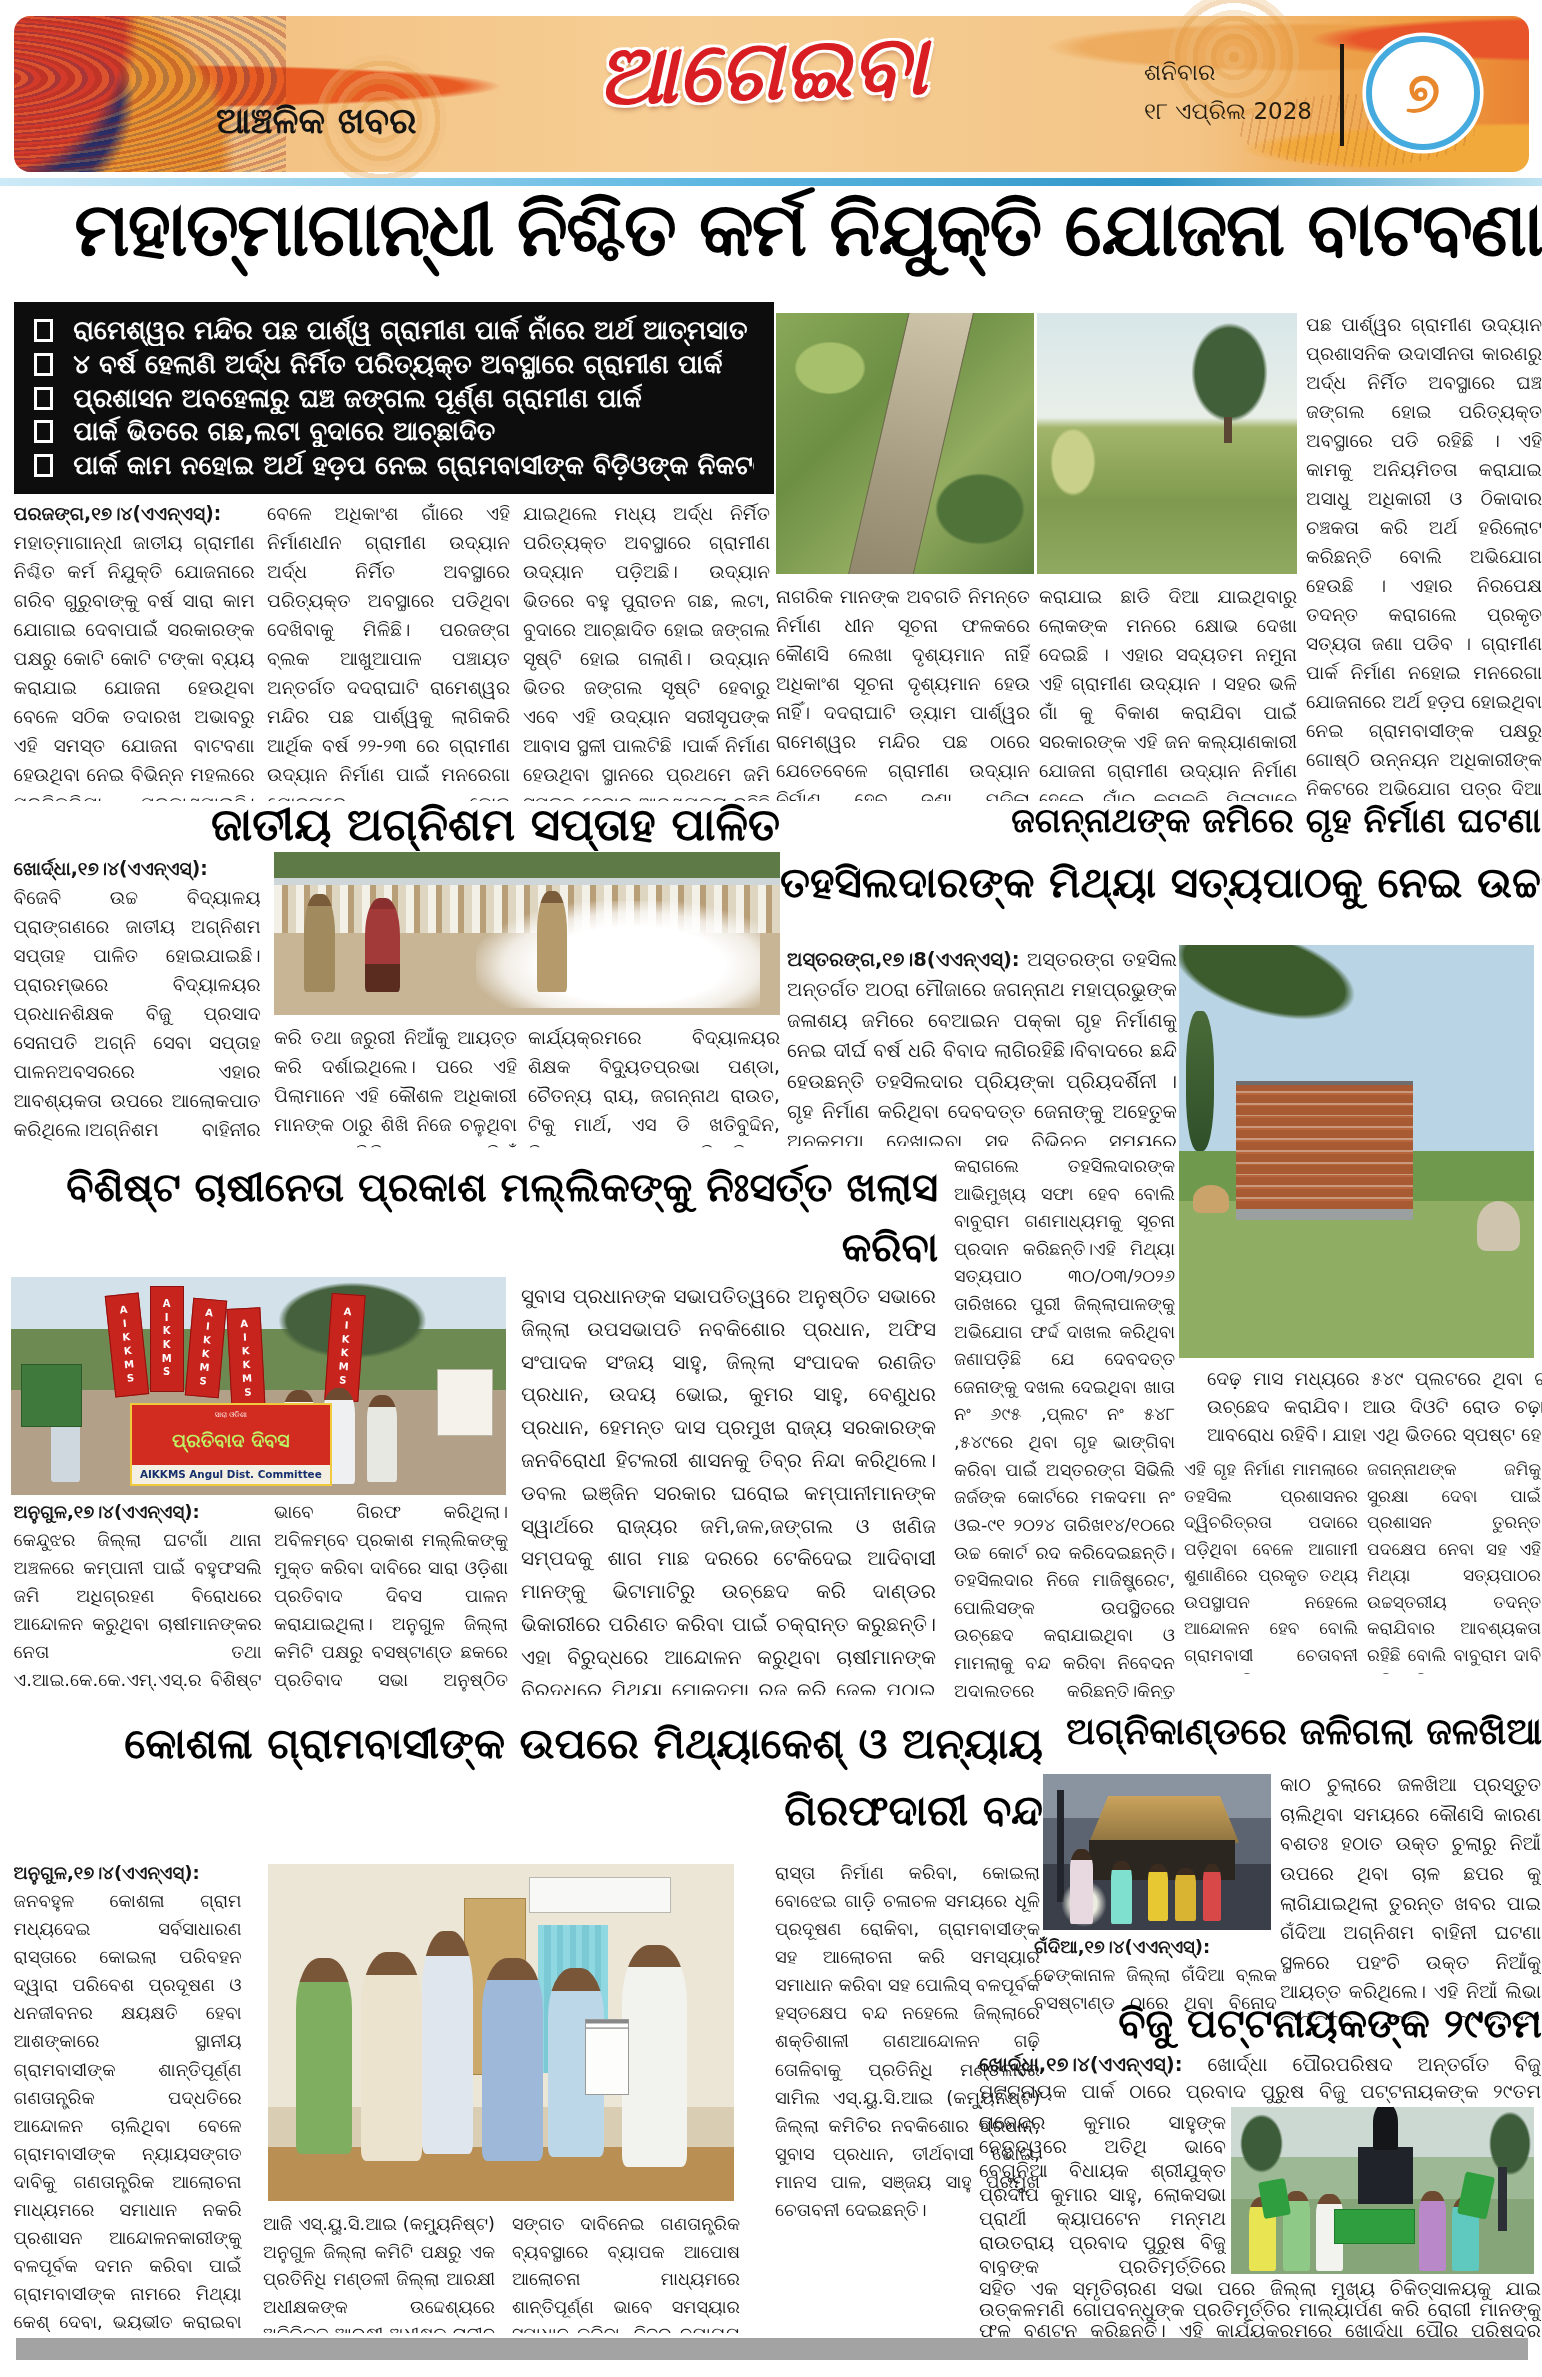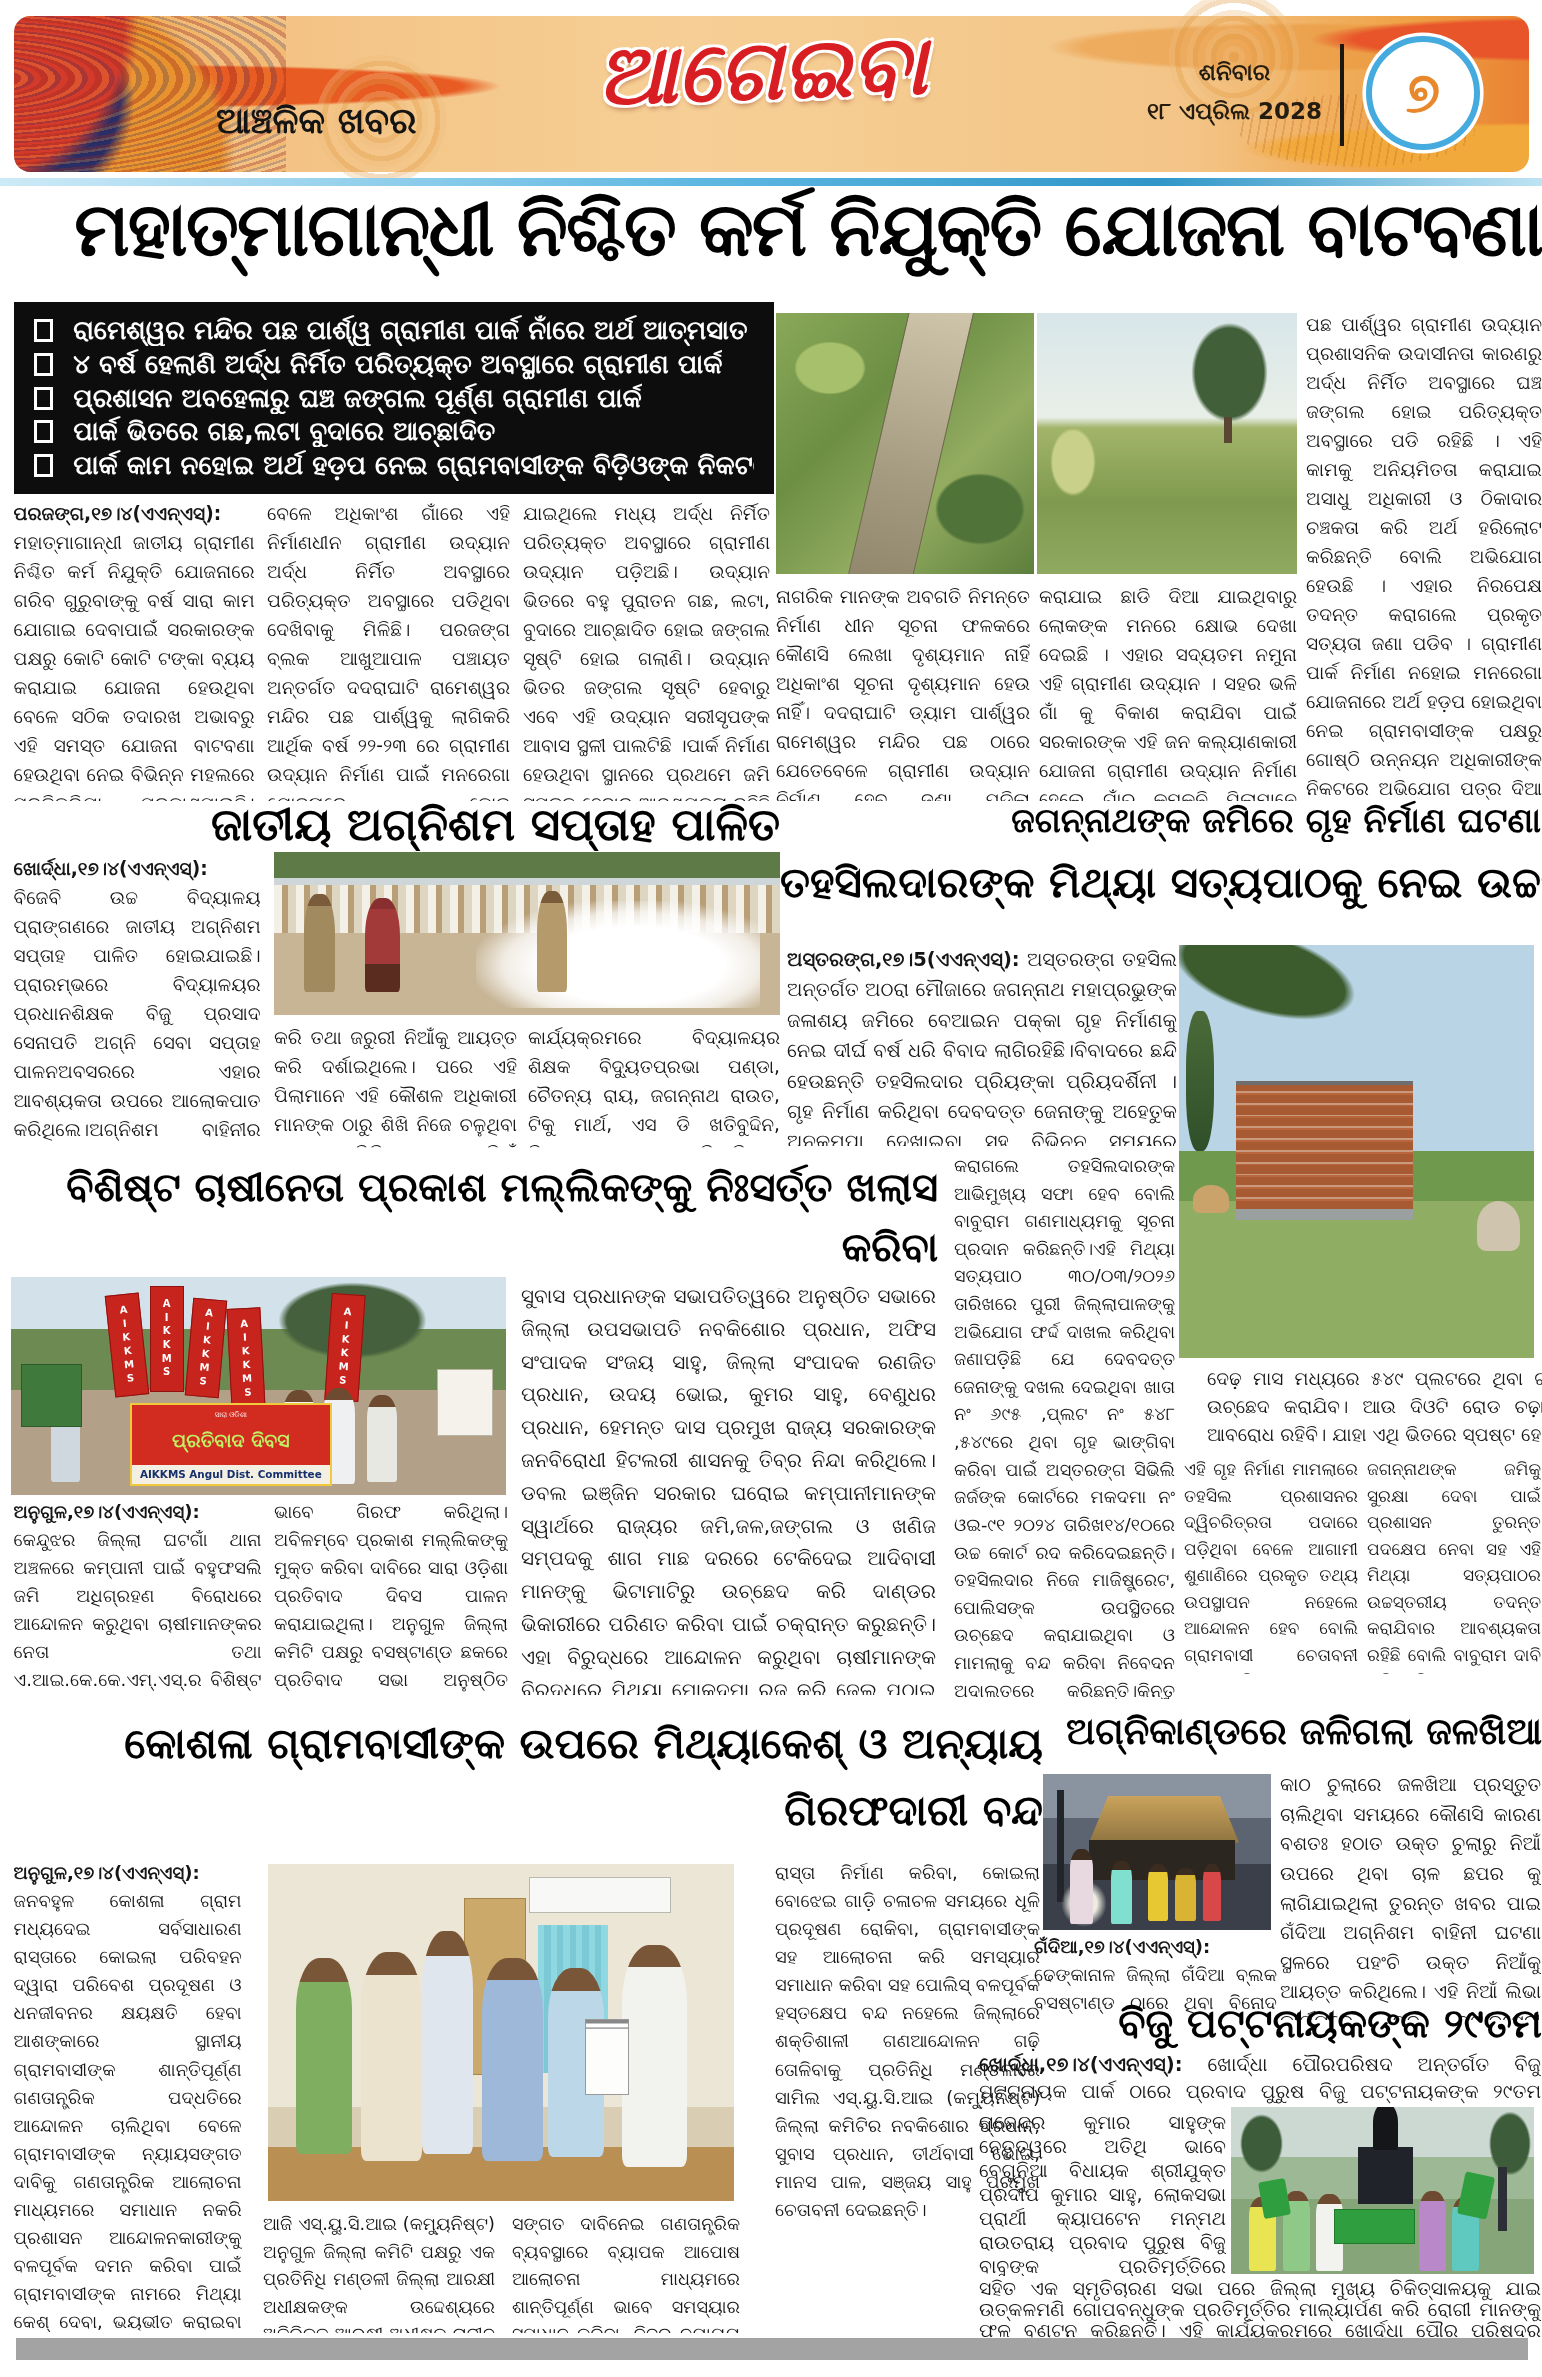--- a/index.html
+++ b/index.html
@@ -25,21 +25,21 @@
   .banner .swirl{position:absolute;left:0;top:0;width:272px;height:100%;border-radius:16.3px 0 0 16.3px;
       background:repeating-radial-gradient(ellipse at -10% 40%, rgba(150,40,30,.35) 0 7.3px, rgba(240,160,60,.25) 7.3px 14.5px, rgba(40,40,90,.25) 14.5px 20px, transparent 20px 27px);}
   .banner .curves{position:absolute;right:54px;bottom:5.4px;width:236px;height:73px;opacity:.5;
       background:repeating-linear-gradient(100deg,rgba(180,90,30,.5) 0 1.8px,transparent 1.8px 8.2px);border-radius:50%;}
   .mandala{position:absolute;width:136px;height:136px;border-radius:50%;opacity:.35;
       background:repeating-radial-gradient(circle,#e09a43 0 5.4px,#edbd7d 5.4px 11px,transparent 11px 18px);}
   .section-label{position:absolute;left:216px;top:100px;font-size:36px;font-weight:800;color:#141414;}
   .masthead{position:absolute;left:508px;top:22px;width:508px;text-align:center;
       font-size:83px;font-weight:800;font-style:italic;color:#d81e22;transform:rotate(-2deg);
       text-shadow:-2.7px -2.7px 0 #fff,2.7px -2.7px 0 #fff,-2.7px 2.7px 0 #fff,2.7px 2.7px 0 #fff,0 4.5px 5.4px rgba(120,30,10,.45);}
-  .daydate{position:absolute;left:1144px;top:53px;width:181px;text-align:center;font-weight:700;color:#241c10;
+  .daydate{position:absolute;left:1144px;top:53px;width:181px;text-align:left;font-weight:400;color:#241c10;
       font-size:23px;line-height:1.7;}
   .hdr-divider{position:absolute;left:1340px;top:44px;width:3.6px;height:102px;background:#1c1810;}
   .pagenum{position:absolute;left:1366px;top:36px;width:102px;height:102px;border-radius:50%;
       background:#fff;border:6.3px solid #45aadd;box-shadow:0 0 0 3.6px #fff;
       display:flex;align-items:center;justify-content:center;font-size:56px;font-weight:800;color:#e8872b;}
   .bluebar{position:absolute;left:0;top:178px;width:1542px;height:8.2px;
       background:linear-gradient(90deg,#cdeaf7,#5fb8e2 45%,#2f96c8 75%,#bfe3f2);}
   
   .bullets{position:absolute;left:13.6px;top:302px;width:760px;height:192px;background:#0d0d0d;
       padding:12.7px 20px;box-sizing:border-box;display:flex;flex-direction:column;justify-content:space-between;}
@@ -137,21 +137,21 @@
     <div style="left:18%;top:28%;width:7%;height:58%;background:linear-gradient(#8a2f2f 0 12%,#a33a3a 12% 70%,#5a2c20 70% 100%);border-radius:40% 40% 6% 6%;"></div>
     <div style="left:52%;top:24%;width:6%;height:62%;background:linear-gradient(#7a5c3a 0 12%,#b59a6b 12% 100%);border-radius:40% 40% 6% 6%;"></div>
     <div style="left:6%;top:26%;width:6%;height:60%;background:linear-gradient(#7a5c3a 0 12%,#a08a5e 12% 100%);border-radius:40% 40% 6% 6%;"></div>
   </div>
   <div class="col" style="left:274px;top:1023px;width:243px;height:125px;">କରି ତଥା ଜରୁରୀ ନିଆଁକୁ ଆୟତ୍ତ କରି ଦର୍ଶାଇଥିଲେ। ପରେ ଏହି ପିଲାମାନେ ଏହି କୌଶଳ ଅଧିକାରୀ ମାନଙ୍କ ଠାରୁ ଶିଖି ନିଜେ ଚଳୁଥିବା ଗ୍ୟାସ ସିଲିଣ୍ଡରରେ ନିଆଁ ଲିଭାଇବାରେ ସକ୍ଷମ ହୋଇଥିଲେ। ଏହି କାର୍ଯ୍ୟକ୍ରମରେ ବିଦ୍ୟାଳୟର ଏନସିସି ଛାତ୍ରଛାତ୍ରୀ ଓ ଅନ୍ୟ ଛାତ୍ରଛାତ୍ରୀ ସକ୍ରିୟ ଅଂଶଗ୍ରହଣ କରିଥିଲେ। ଏହି</div>
   <div class="col" style="left:528px;top:1023px;width:252px;height:125px;">କାର୍ଯ୍ୟକ୍ରମରେ ବିଦ୍ୟାଳୟର ଶିକ୍ଷକ ବିଦ୍ୟୁତପ୍ରଭା ପଣ୍ଡା, ଚୈତନ୍ୟ ରାୟ, ଜଗନ୍ନାଥ ରାଉତ, ଟିକୁ ମାର୍ଥ, ଏସ ଡି ଖତିବୁଦ୍ଦିନ, ଶିବସନ୍ଧ୍ୟା ରଚନାକୋଳି ମିଶ୍ର, ଅନୁପମା ସାହୁ, ପ୍ରିୟଦର୍ଶିନୀ ସାହୁ, ସୌଦାମିନୀ ବାରିକ ତଥା ଶିକ୍ଷା କର୍ମଚାରୀ ସୁନିଲ କୁମାର ରାଉତ, ମାନସ ନାୟକ ଓ ଆଲୋକ ରଞ୍ଜିତ ଅଂଶଗ୍ରହଣ କରିଥିଲେ।</div>
 
   <div class="hl" style="left:784px;top:800px;width:757px;height:42px;font-size:34px;">ଜଗନ୍ନାଥଙ୍କ ଜମିରେ ଗୃହ ନିର୍ମାଣ ଘଟଣା</div>
   <div class="hl" style="left:780px;top:843px;width:763px;height:85px;font-size:42px;line-height:1.9;white-space:nowrap;">ତହସିଲଦାରଙ୍କ ମିଥ୍ୟା ସତ୍ୟପାଠକୁ ନେଇ ଉଚ୍ଚସ୍ତରୀୟ ତଦନ୍ତ ଦାବି</div>
   <div class="col" style="left:787px;top:945px;width:390px;height:201px;font-size:19.5px;">
-    <span class="dl">ଅସ୍ତରଙ୍ଗ,୧୭।5(ଏଏନ୍ଏସ୍):</span>
+    <span class="dl">ଅସ୍ତରଙ୍ଗ,୧୭।8(ଏଏନ୍ଏସ୍):</span>
     <span>ଅସ୍ତରଙ୍ଗ ତହସିଲ ଅନ୍ତର୍ଗତ ଅଠରା ମୌଜାରେ ଜଗନ୍ନାଥ ମହାପ୍ରଭୁଙ୍କ ଜଳାଶୟ ଜମିରେ ବେଆଇନ ପକ୍କା ଗୃହ ନିର୍ମାଣକୁ ନେଇ ଦୀର୍ଘ ବର୍ଷ ଧରି ବିବାଦ ଲାଗିରହିଛି।ବିବାଦରେ ଛନ୍ଦି ହେଉଛନ୍ତି ତହସିଲଦାର ପ୍ରିୟଙ୍କା ପ୍ରିୟଦର୍ଶିନୀ ।ଗୃହ ନିର୍ମାଣ କରିଥିବା ଦେବଦତ୍ତ ଜେନାଙ୍କୁ ଅହେତୁକ ଅନୁକମ୍ପା ଦେଖାଇବା ସହ ବିଭିନ୍ନ ସମୟରେ ମାନ୍ୟବର ଉଚ୍ଚ ନ୍ୟାୟାଳୟ ଓ ନିମ୍ନ ଅଦାଲତକୁ ଭ୍ରମିତ କରିବା ପାଇଁ ମିଥ୍ୟା ସତ୍ୟପାଠ ଦେଇ ବିବାଦୀୟ ହେଉଥିବା କିଛି ଦସ୍ତାବିଜରୁ ଜଣାପଡ଼ିଛି।ତହସିଲଦାର ନିଜେ ବିବାଦ ଘେରକୁ ଆସିବା ସହିତ ଅତିରିକ୍ତ ତହସିଲଦାର ,ରାଜସ୍ୱ ନିରୀକ୍ଷକ, ଅମିନଙ୍କୁ ମଧ୍ୟ କରାୟତ କରି ଉଚ୍ଛେଦ ପ୍ରକ୍ରିୟାକୁ ପ୍ରଭାବିତ କରୁଥିବା ଅଭିଯୋଗ</span>
   </div>
   <div class="photo" style="left:1179px;top:945px;width:355px;height:413px;
        background:linear-gradient(#b9d4e4 0 50%,#6f9a4e 50% 62%,#8fae63 62% 100%);">
     <div style="left:16%;top:34%;width:50%;height:30%;
          background:repeating-linear-gradient(0deg,#a85a33 0 8.2px,#b9663c 8.2px 10px,#c99a7e 10px 11.8px);
          border-bottom:11px solid #9aa0a0;"></div>
     <div style="left:16%;top:33%;width:50%;height:3.6px;background:#6e6e6e;"></div>
     <div style="left:-6%;top:-4%;width:60%;height:22%;transform:rotate(16deg);
          background:radial-gradient(ellipse,#3c5c2e 0 55%,transparent 62%);"></div>

